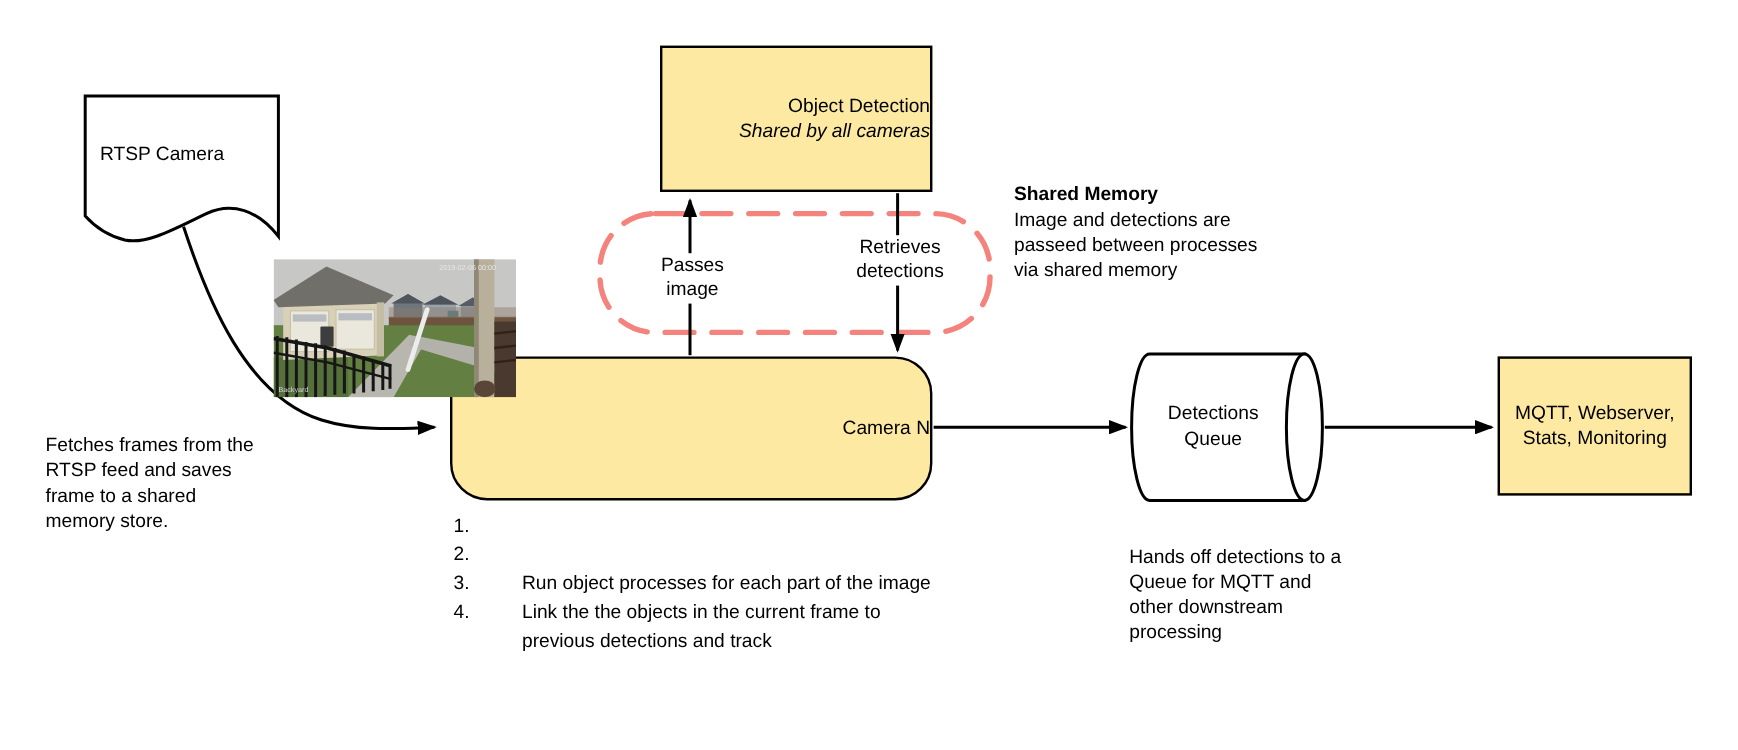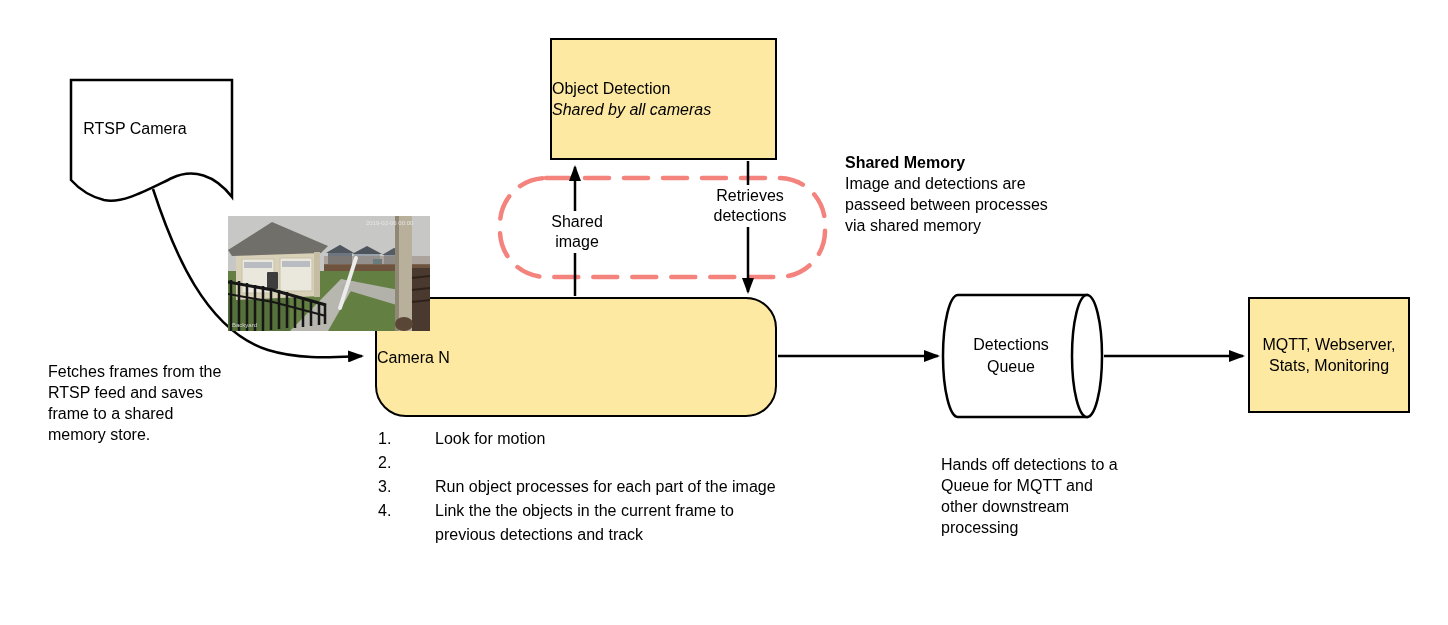--- a/index.html
+++ b/index.html
@@ -17,21 +17,21 @@
     position: absolute;
     left: 0; top: 0;
     width: 1448px; height: 625px;
   }
   .node {
     position: absolute;
     background: #FDE9A2;
     border: 2px solid #000;
     display: flex;
     flex-direction: column;
-    align-items: flex-start;
+    align-items: flex-end;
     justify-content: center;
     text-align: center;
     font-size: 16px;
     line-height: 21px;
     z-index: 2;
   }
   .node em { }
   #node-object-detection { left: 550px; top: 38px;  width: 227px; height: 122px; }
   #node-camera           { left: 375px; top: 297px; width: 402px; height: 120px; border-radius: 31px; }
   #node-mqtt             { left: 1248px; top: 297px; width: 162px; height: 116px; padding: 12px 6px; }
@@ -49,32 +49,32 @@
   .edge-label {
     position: absolute;
     background: #ffffff;
     font-size: 16px;
     line-height: 20px;
     text-align: center;
     z-index: 3;
     padding: 1px 2px;
   }
   #edge-passes    { left: 541px; top: 211px; width: 72px; }
-  #edge-retrieves { left: 701px; top: 185px; width: 98px; }
+  #edge-retrieves { left: 701px; top: 196px; width: 98px; }
 
   .note {
     position: absolute;
     font-size: 16px;
     line-height: 21px;
     z-index: 3;
     margin-top: 20px;
   }
   #note-shared-memory { left: 845px; top: 132px; width: 212px; }
   #note-shared-memory .note-title { font-weight: bold; }
-  #note-fetch   { left: 48px;  top: 341px; width: 184px; }
+  #note-fetch   { left: 38px;  top: 341px; width: 184px; }
   #note-handoff { left: 941px; top: 434px; width: 180px; }
 
   .steps {
     position: absolute;
     left: 378px; top: 427px;
     width: 418px;
     font-size: 16px;
     line-height: 24px;
     z-index: 3;
   }
@@ -128,35 +128,34 @@
     <span>Camera N</span>
   </div>
 
   <div class="node" id="node-mqtt">
     <span>MQTT, Webserver, Stats, Monitoring</span>
   </div>
 
   <div class="shape-label" id="label-rtsp">RTSP Camera</div>
   <div class="shape-label" id="label-queue">Detections Queue</div>
 
-  <div class="edge-label" id="edge-passes">Shared image</div>
+  <div class="edge-label" id="edge-passes">Passes image</div>
   <div class="edge-label" id="edge-retrieves">Retrieves detections</div>
 
   <div class="note" id="note-shared-memory">
     <div class="note-title">Shared Memory</div>
     <div class="note-body">Image and detections are passeed between processes via shared memory</div>
   </div>
 
   <div class="note" id="note-fetch">Fetches frames from the RTSP feed and saves frame to a shared memory store.</div>
   <div class="note" id="note-handoff">Hands off detections to a Queue for MQTT and other downstream processing</div>
 
   <div class="steps">
     <div class="step">
       <span>1.</span>
-      <span>Look for motion</span>
     </div>
     <div class="step">
       <span>2.</span>
     </div>
     <div class="step">
       <span>3.</span>
       <span>Run object processes for each part of the image</span>
     </div>
     <div class="step">
       <span>4.</span>

